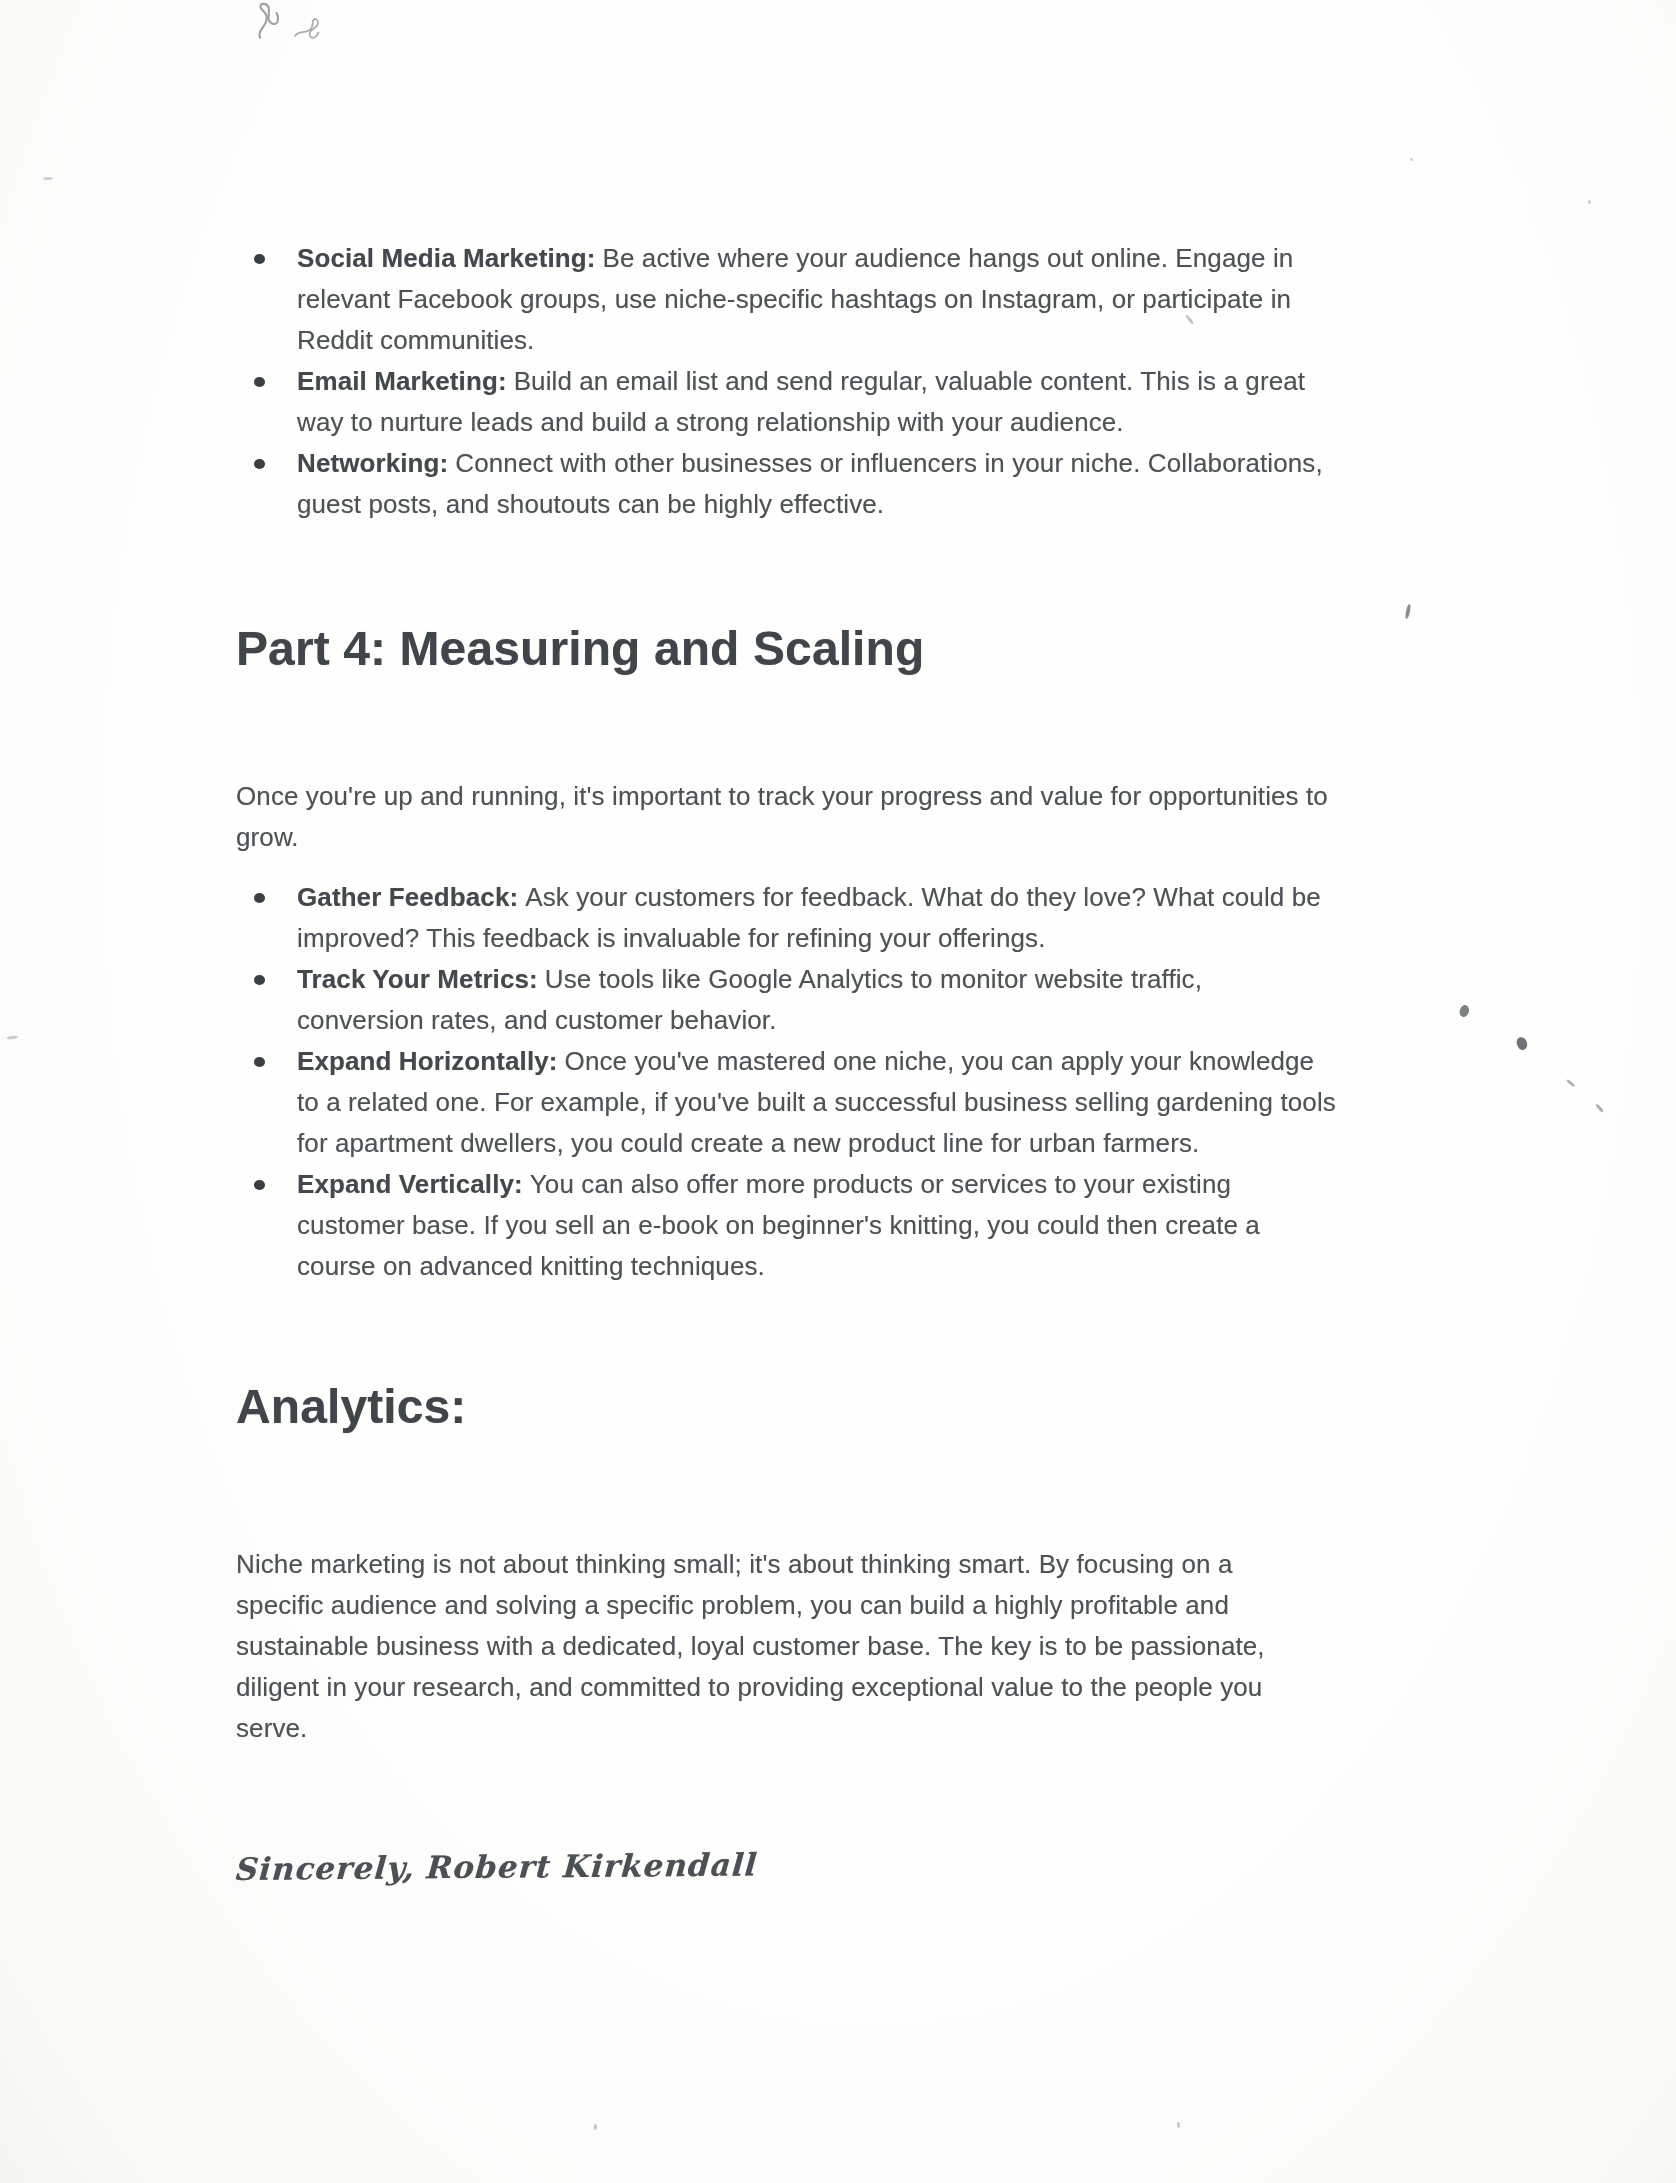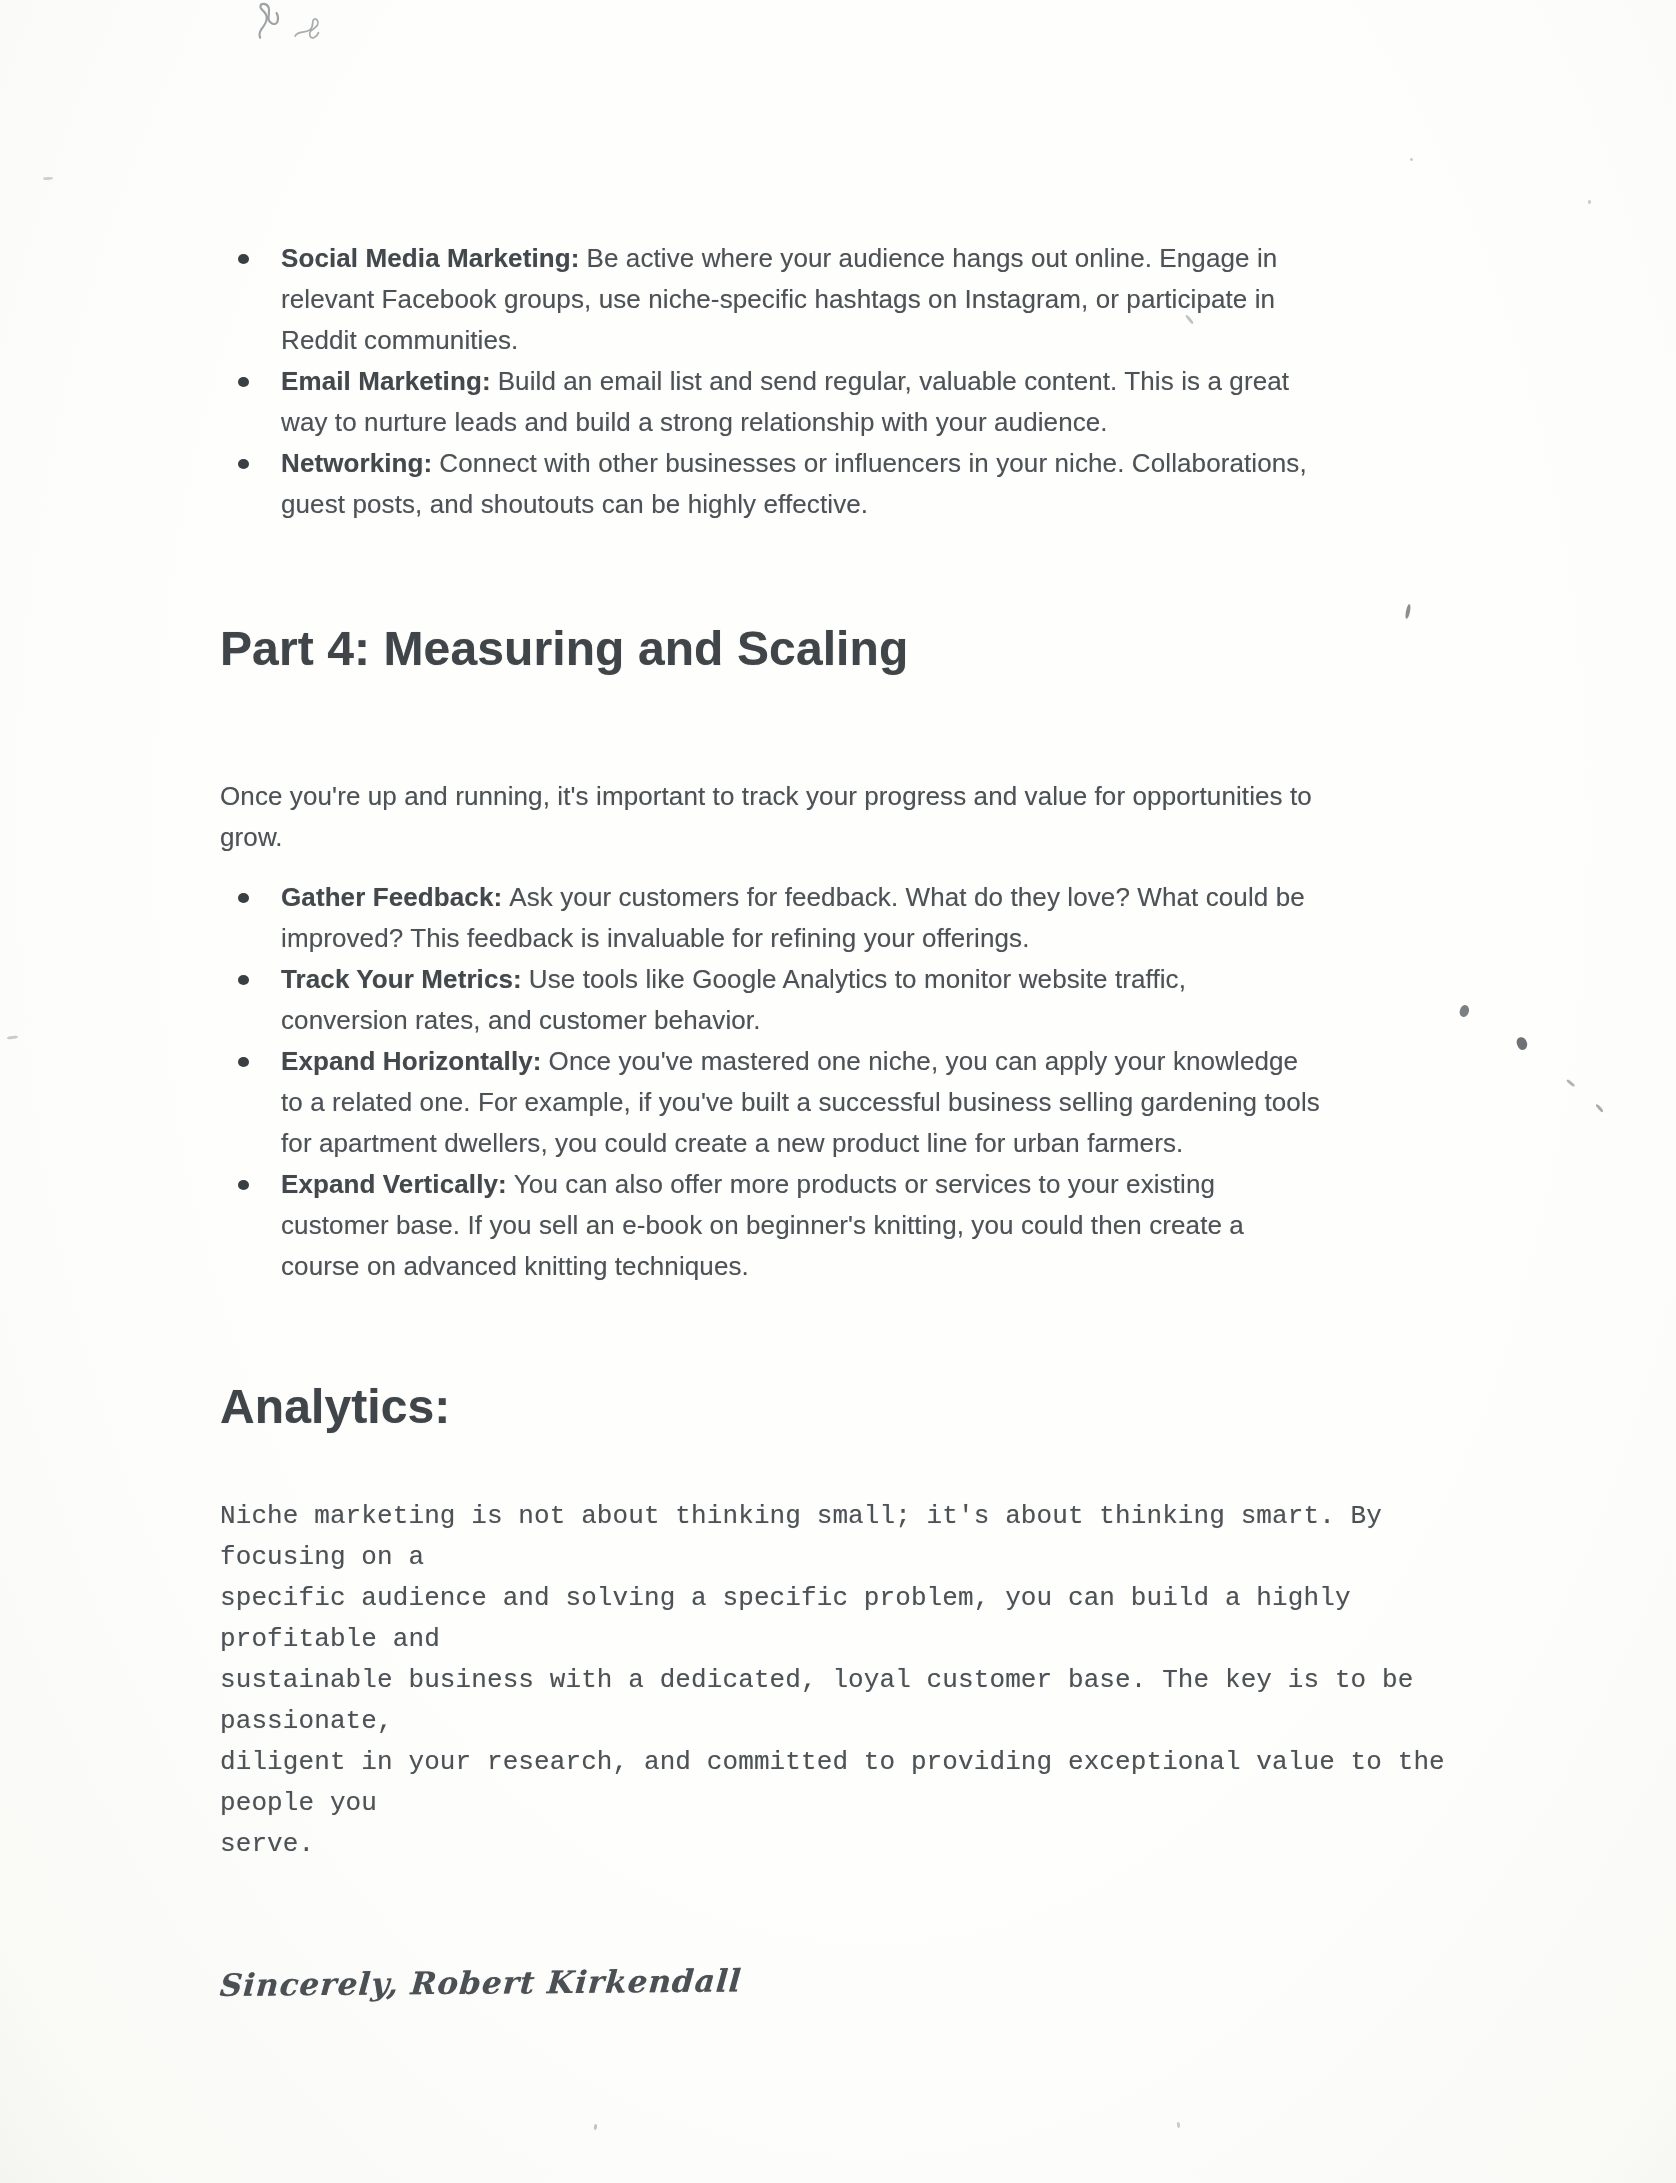--- a/index.html
+++ b/index.html
@@ -6,21 +6,21 @@
   html,body { background:#e9e9e7; }
   body {
     width:1676px; height:2183px; position:relative; overflow:hidden;
     font-family:"Liberation Sans", sans-serif;
   }
   .page {
     position:absolute; inset:0;
     background: radial-gradient(ellipse at 52% 38%, #fefefd 55%, #f9f9f6 92%, #f4f4f1 100%);
   }
   .content {
-    position:absolute; left:220px; top:238px; width:1271px;
+    position:absolute; left:236px; top:238px; width:1271px;
     color:#4d5257; font-size:26px; line-height:41px;
     text-shadow:0 0 0.8px rgba(90,95,100,0.42);
     letter-spacing:0.1px;
   }
   ul.doc-list { list-style:none; width:1210px; }
   ul.doc-list li { position:relative; padding-left:61px; }
   .bullet-dot {
     position:absolute; left:18px; top:15.6px; width:10.8px; height:10px;
     background:#3a3f43; border-radius:50%;
   }
@@ -28,21 +28,21 @@
   .item-text { white-space:pre-line; }
   h1 {
     font-size:48px; line-height:49px; font-weight:bold; color:#40454a;
     letter-spacing:0.1px; text-shadow:0 0 0.9px rgba(70,75,80,0.45);
   }
   .h-part4 { margin-top:99px; }
   .paragraph { white-space:pre-line; width:1271px; }
   .p-intro { margin-top:103px; }
   .list-scaling { margin-top:19px; }
   .h-conclusion { margin-top:95px; }
-  .p-conclusion { margin-top:65px;font-family:Liberation Mono, monospace; }
+  .p-conclusion { margin-top:113px; }
   .signature {
     margin-top:100px;
     font-family:"DejaVu Serif", serif; font-style:italic; font-weight:bold;
     font-size:31px; color:#4b5055; letter-spacing:1px;
     transform:skewX(-5deg) rotate(-0.5deg); transform-origin:left center;
     text-shadow:0 0 0.7px rgba(75,80,85,0.5);
   }
   .artifact { position:absolute; }
   .artifact.speck, .artifact.blob, .artifact.tick { border-radius:45% 55% 50% 50%; }
 </style>

